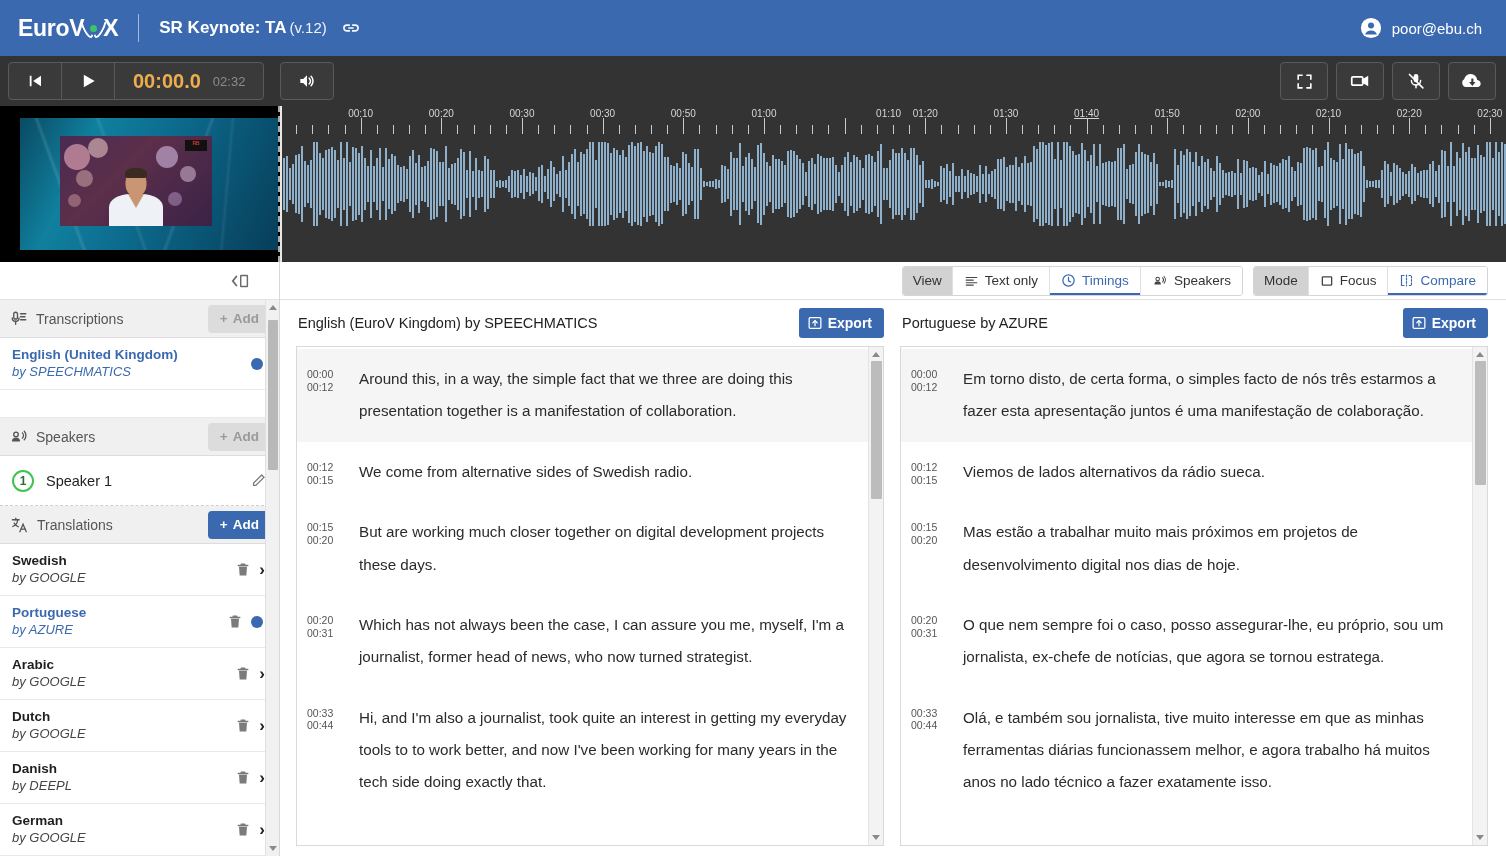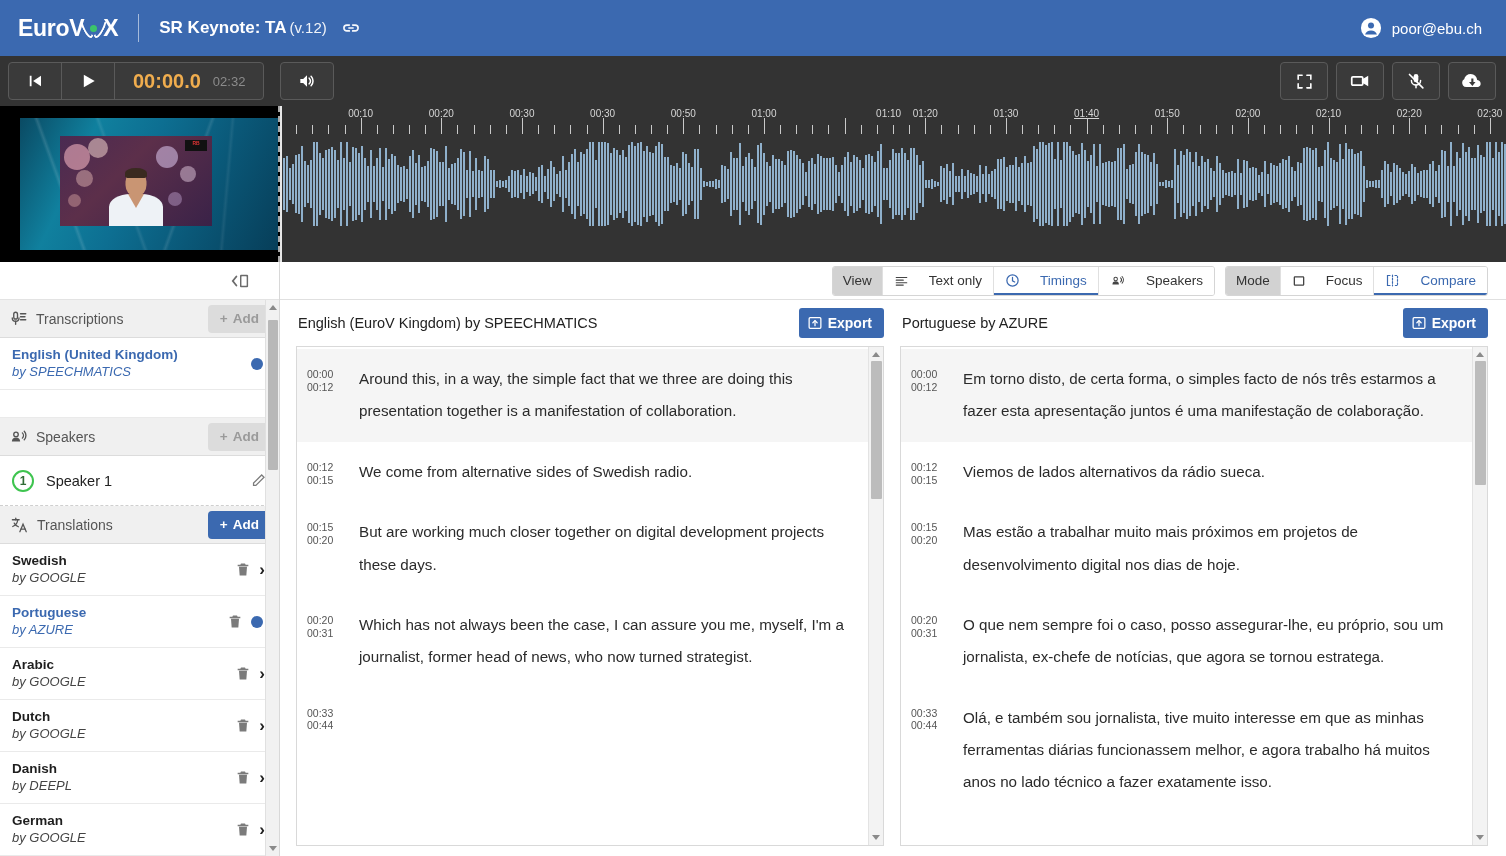--- a/index.html
+++ b/index.html
@@ -169,21 +169,21 @@
   
   .main { flex: 1; display: flex; flex-direction: column; background: #fff; }
   .viewbar {
     height: 38px; display: flex; align-items: center; justify-content: flex-end;
     padding-right: 18px; gap: 10px; border-bottom: 1px solid #e0e0e0;
   }
   .seg-group { display: flex; align-items: stretch; height: 30px; border: 1px solid #d5d5d5; border-radius: 3px; overflow: hidden; }
   .seg-label { background: #d2d2d2; color: #333; font-size: 13.5px; display: flex; align-items: center; padding: 0 10px; }
   .seg-btn {
     background: #fff; border: none; border-left: 1px solid #e0e0e0;
-    padding: 0 11px; font-size: 13.5px; color: #333; display: flex; align-items: center; gap: 20px;
+    padding: 0 11px; font-size: 13.5px; color: #333; display: flex; align-items: center; gap: 6px;
     cursor: pointer; position: relative;
   }
   .seg-btn.on { color: #3b69b0; }
   .seg-btn.on::after {
     content: ""; position: absolute; left: 0; right: 0; bottom: 0; height: 2px; background: #3b69b0;
   }
 
   .panes { flex: 1; display: flex; gap: 0; padding: 0 18px 10px 0; background: #fff; }
   .pane { flex: 1; display: flex; flex-direction: column; margin-left: 16px; min-width: 0; }
   .pane-head {
@@ -1083,20 +1083,21 @@
                   <div>00:20</div>
                   <div>00:31</div>
                 </div>
                 <div class="seg-text">Which has not always been the case, I can assure you me, myself, I'm a journalist, former head of news, who now turned strategist.</div>
               </div>
               <div class="seg-row">
                 <div class="seg-time">
                   <div>00:33</div>
                   <div>00:44</div>
                 </div>
+                <div class="seg-text">Hi, and I'm also a journalist, took quite an interest in getting my everyday tools to to work better, and now I've been working for many years in the tech side doing exactly that.</div>
               </div>
             </div>
             <div class="pane-track">
               <div class="tri up"></div>
               <div class="pane-thumb" style="top:14px;height:138px;"></div>
               <div class="tri dn"></div>
             </div>
           </div>
         </div>
         <div class="pane">

